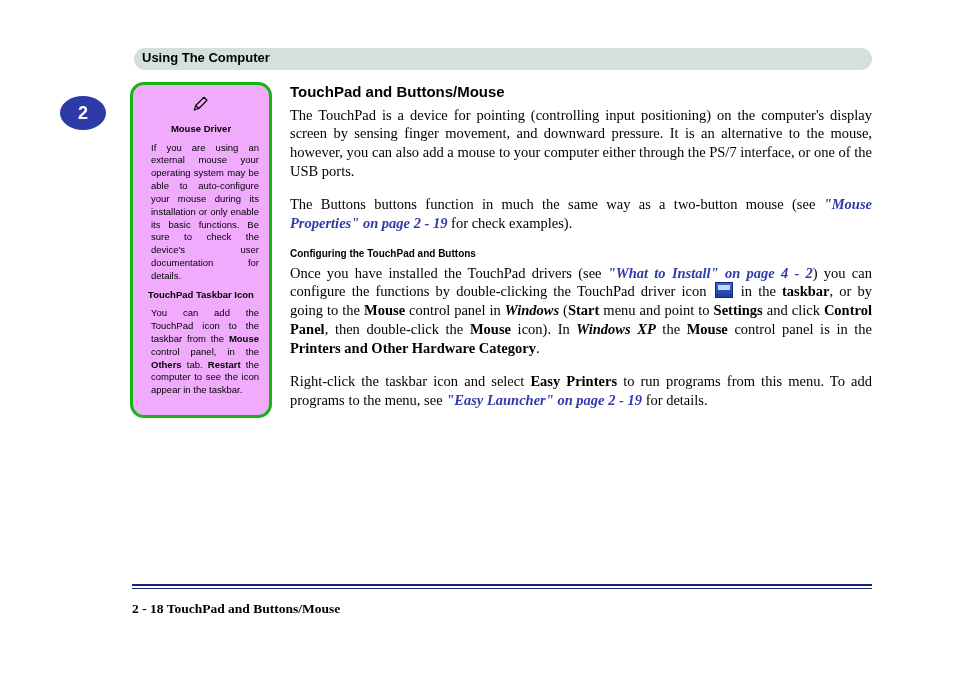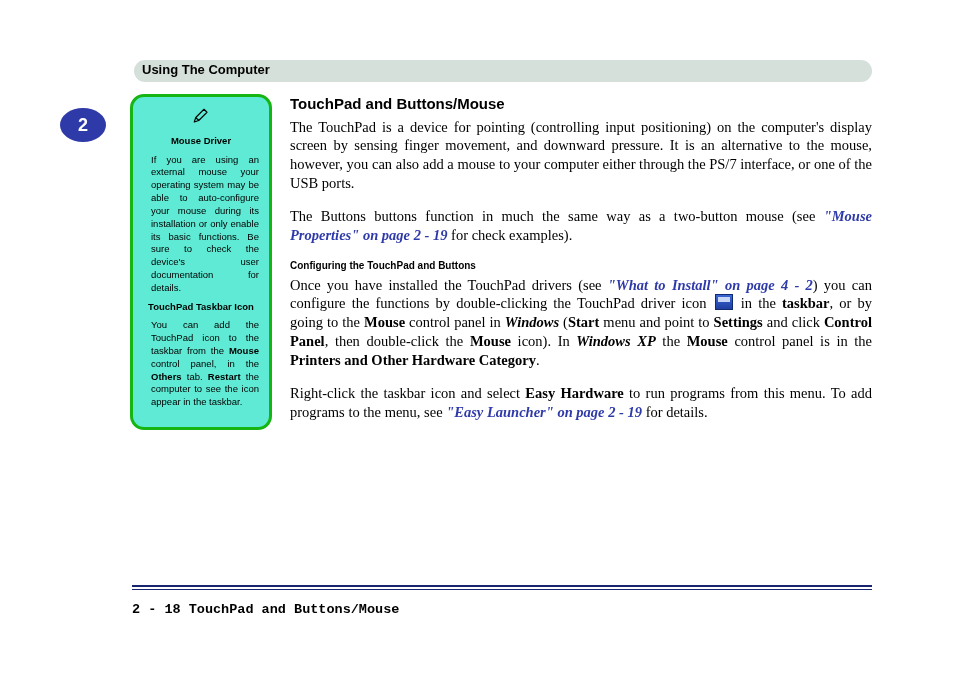--- a/index.html
+++ b/index.html
@@ -6,21 +6,21 @@
     margin: 0;
     background: #fff;
     font-family: "Times New Roman", Times, serif;
     color: #000;
   }
   .page {
     width: 954px;
     height: 673px;
     position: relative;
     box-sizing: border-box;
-    padding: 60px 82px 0 60px;
+    padding: 48px 82px 0 60px;
   }
   .chapter-bar {
     position: relative;
     height: 22px;
     margin-left: 70px;
     margin-bottom: 12px;
   }
   .chapter-bg {
     position: absolute;
     left: 4px;
@@ -56,21 +56,21 @@
     display: flex;
     align-items: center;
     justify-content: center;
     margin-top: 14px;
     flex-shrink: 0;
   }
   .sidebar {
     width: 142px;
     border: 3px solid #16b513;
     border-radius: 14px;
-    background: #5eead4;
+    background: #f0abfc;
     margin: 0 18px 0 24px;
     padding: 10px 10px 12px 10px;
     box-sizing: border-box;
     font-family: Arial, Helvetica, sans-serif;
     font-size: 9.5px;
     line-height: 1.35;
     text-align: justify;
     flex-shrink: 0;
   }
   .sidebar .pen-icon {
@@ -137,21 +137,21 @@
     right: 82px;
     bottom: 56px;
   }
   .footer-rule {
     height: 2px;
     border-top: 2px solid #1a2570;
     border-bottom: 1px solid #1a2570;
     margin-bottom: 12px;
   }
   .footer-line {
-    font-family: Liberation Mono, monospace;
+    font-family: Liberation Serif, serif;
     font-weight: bold;
     font-size: 13.5px;
   }
 </style>
 </head>
 <body>
 
 <div class="page">
 
   <div class="chapter-bar">
@@ -179,21 +179,21 @@
       <h1>TouchPad and Buttons/Mouse</h1>
       <p>The TouchPad is a device for pointing (controlling input positioning) on the computer's display screen by sensing finger movement, and downward pressure. It is an alternative to the mouse, however, you can also add a mouse to your computer either through the PS/7 interface, or one of the USB ports.</p>
       <p>
         <span>The Buttons buttons function in much the same way as a two-button mouse (see </span><span class="link-ital">"Mouse Properties" on page 2 - 19</span><span> for check examples).</span>
       </p>
       <h2>Configuring the TouchPad and Buttons</h2>
       <p>
         <span>Once you have installed the TouchPad drivers (see </span><span class="link-ital">"What to Install" on page 4 - 2</span><span>) you can configure the functions by double-clicking the TouchPad driver icon </span><span class="taskbar-icon"></span><span> in the </span><b>taskbar</b><span>, or by going to the </span><b>Mouse</b><span> control panel in </span><b><i>Windows</i></b><span> (</span><b>Start</b><span> menu and point to </span><b>Settings</b><span> and click </span><b>Control Panel</b><span>, then double-click the </span><b>Mouse</b><span> icon). In </span><b><i>Windows XP</i></b><span> the </span><b>Mouse</b><span> control panel is in the </span><b>Printers and Other Hardware Category</b><span>.</span>
       </p>
       <p>
-        <span>Right-click the taskbar icon and select </span><b>Easy Hardware</b><span> to run programs from this menu. To add programs to the menu, see </span><span class="link-ital">"Easy Launcher" on page 2 - 19</span><span> for details.</span>
+        <span>Right-click the taskbar icon and select </span><b>Easy Printers</b><span> to run programs from this menu. To add programs to the menu, see </span><span class="link-ital">"Easy Launcher" on page 2 - 19</span><span> for details.</span>
       </p>
     </div>
 
   </div>
 
   <div class="page-footer">
     <div class="footer-rule"></div>
     <div class="footer-line">2 - 18  TouchPad and Buttons/Mouse</div>
   </div>
 

